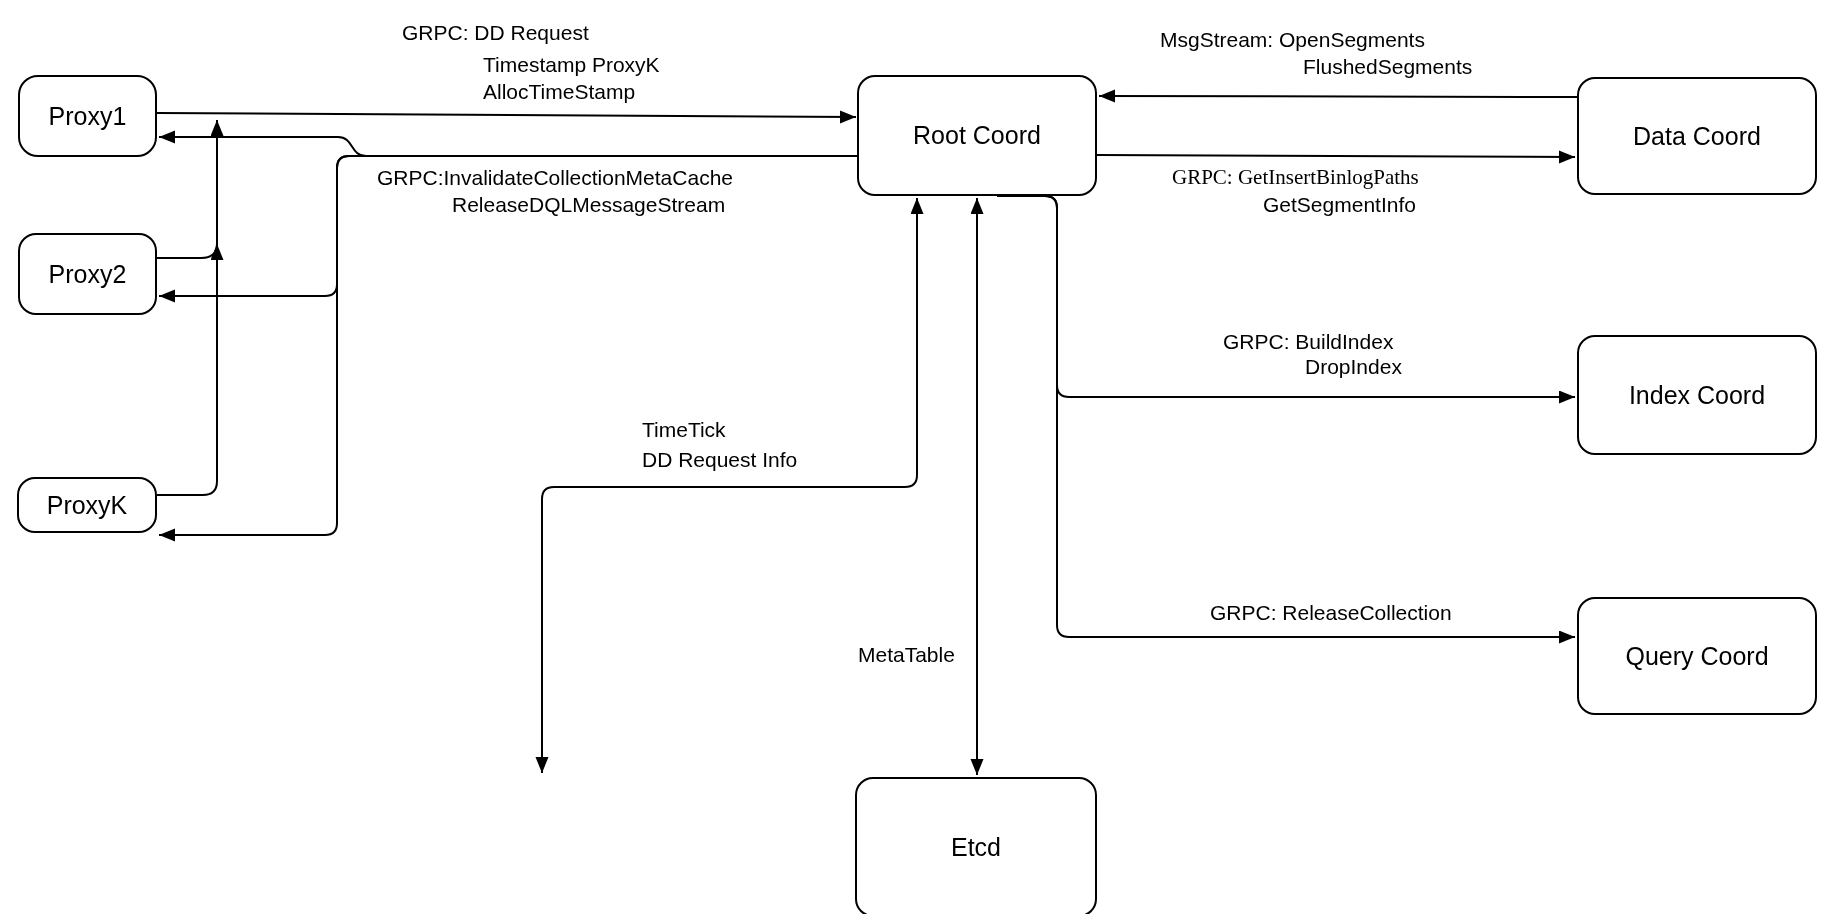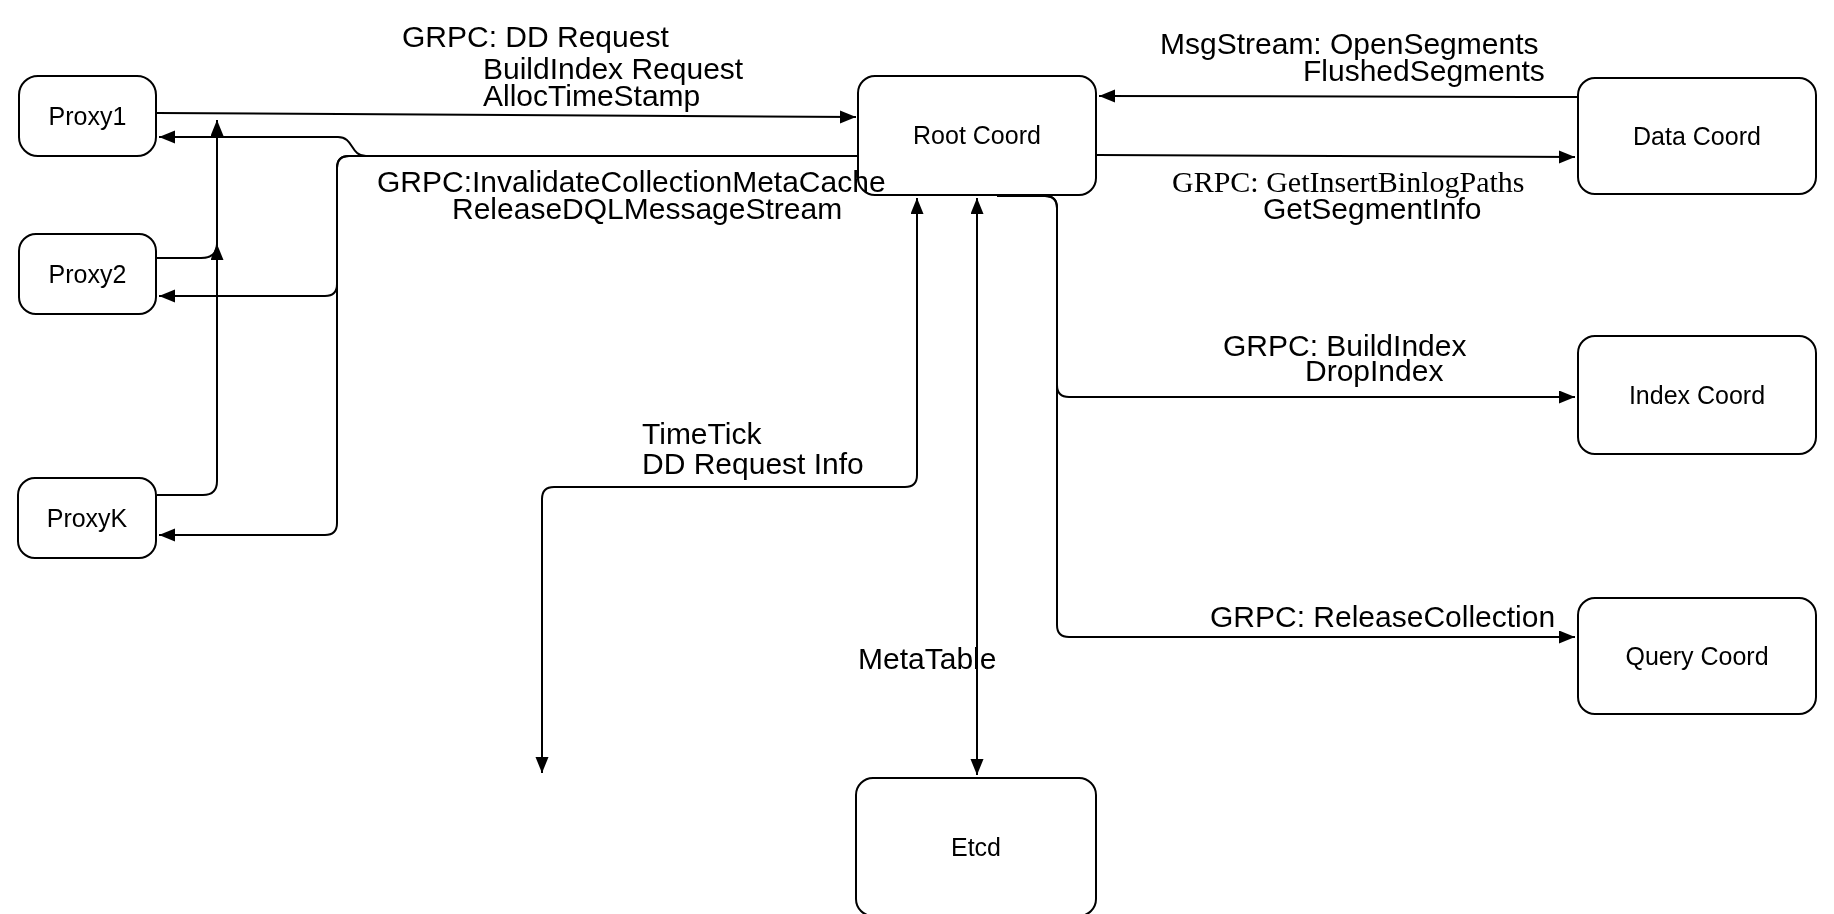--- a/index.html
+++ b/index.html
@@ -32,21 +32,21 @@
     background: #ffffff;
     display: flex;
     align-items: center;
     justify-content: center;
     font-size: 25px;
     color: #000000;
     white-space: nowrap;
   }
   .edge-label {
     position: absolute;
-    font-size: 30px;
+    font-size: 21px;
     line-height: 1;
     color: #000000;
     white-space: nowrap;
   }
 </style>
 </head>
 <body>
 
 <div class="canvas">
 
@@ -69,35 +69,35 @@
       <path d="M 997 196 L 1045 196 Q 1057 196 1057 208 L 1057 625 Q 1057 637 1069 637 L 1575 637" marker-end="url(#arrow)"></path>
       <path d="M 917 198 L 917 475 Q 917 487 905 487 L 554 487 Q 542 487 542 499 L 542 773" marker-start="url(#arrow)" marker-end="url(#arrow)"></path>
       <path d="M 977 198 L 977 775" marker-start="url(#arrow)" marker-end="url(#arrow)"></path>
     </g>
   </svg>
 
   <div class="node" style="left:18px; top:75px; width:139px; height:82px;border-radius:20px;">Proxy1</div>
 
   <div class="node" style="left:18px; top:233px; width:139px; height:82px;">Proxy2</div>
 
-  <div class="node" style="left:17px; top:477px; width:140px; height:82px;">ProxyK</div>
+  <div class="node" style="left:17px; top:477px; width:140px; height:56px;">ProxyK</div>
 
   <div class="node" style="left:857px; top:75px; width:240px; height:121px;">Root Coord</div>
 
   <div class="node" style="left:1577px; top:77px; width:240px; height:118px;">Data Coord</div>
 
   <div class="node" style="left:1577px; top:335px; width:240px; height:120px;">Index Coord</div>
 
   <div class="node" style="left:1577px; top:597px; width:240px; height:118px;">Query Coord</div>
 
 
   <div class="node" style="left:855px; top:777px; width:242px; height:140px;">Etcd</div>
 
   <div class="edge-label" style="left:402px; top:22px;">GRPC: DD Request</div>
-  <div class="edge-label" style="left:483px; top:54px;">BuildIndex Request</div>
+  <div class="edge-label" style="left:483px; top:54px;">Timestamp ProxyK</div>
   <div class="edge-label" style="left:483px; top:81px;">AllocTimeStamp</div>
 
   <div class="edge-label" style="left:377px; top:167px;">GRPC:InvalidateCollectionMetaCache</div>
   <div class="edge-label" style="left:452px; top:194px;">ReleaseDQLMessageStream</div>
 
   <div class="edge-label" style="left:1160px; top:29px;">MsgStream: OpenSegments</div>
   <div class="edge-label" style="left:1303px; top:56px;">FlushedSegments</div>
 
   <div class="edge-label" style="left:1172px; top:167px;font-family:Liberation Serif, serif;">GRPC: GetInsertBinlogPaths</div>
   <div class="edge-label" style="left:1263px; top:194px;">GetSegmentInfo</div>

